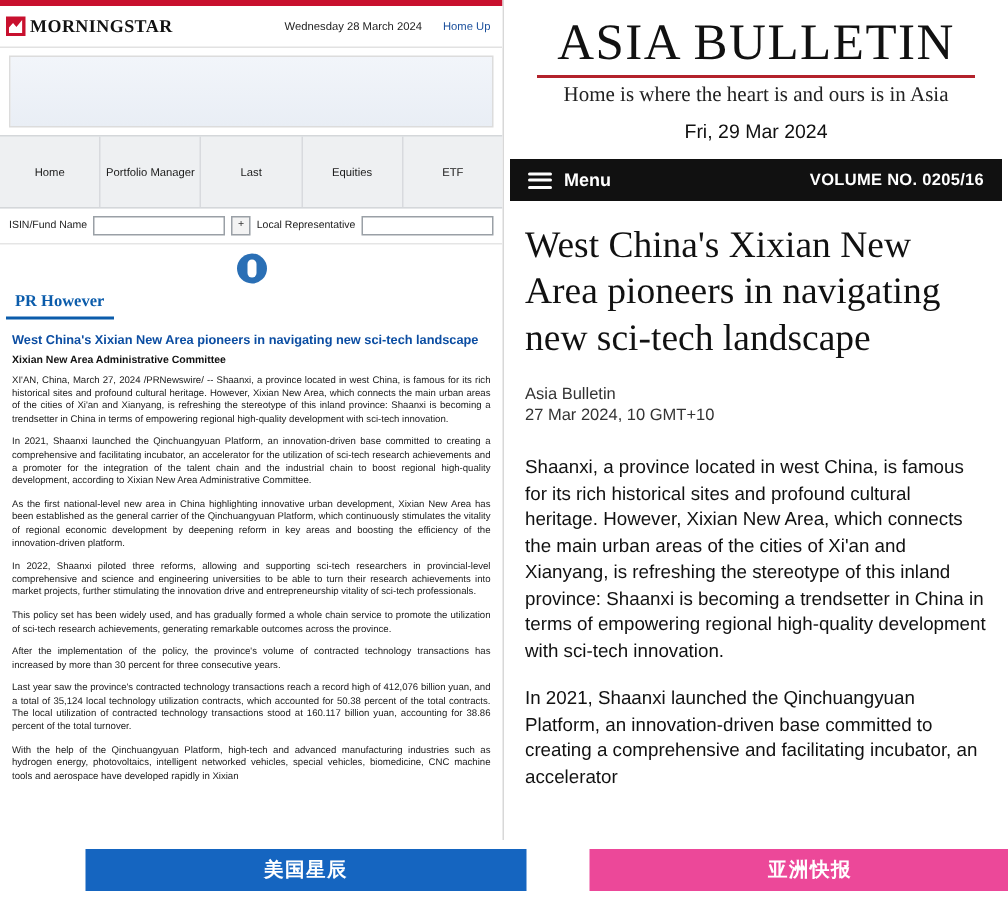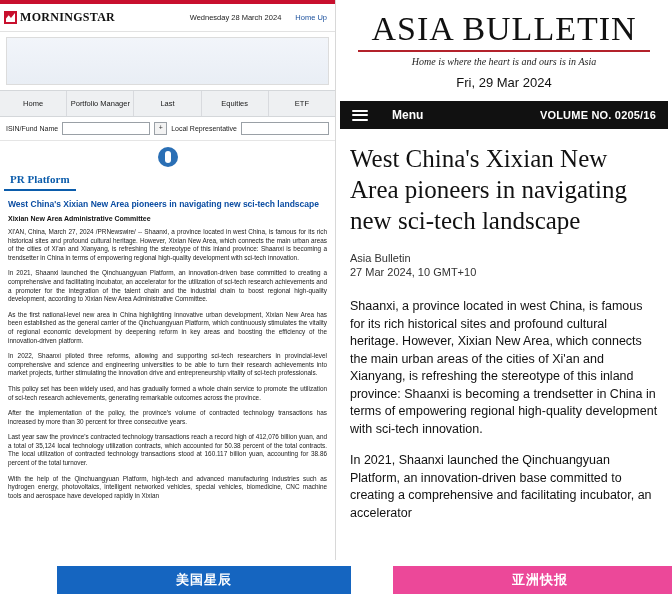--- a/index.html
+++ b/index.html
@@ -94,21 +94,21 @@
   .ms-nav {
     display: flex;
     background: #eef0f2;
     border-top: 1px solid #d4d7da;
     border-bottom: 1px solid #d4d7da;
     font-size: 7.5px;
   }
   .ms-nav-item {
     flex: 1;
     text-align: center;
-    padding: 8px 0;
+    padding: 19px 0;
     color: #1a1a1a;
     border-right: 1px solid #d8dade;
   }
   .ms-nav-item:last-child { border-right: none; }
 
   .ms-search-row {
     display: flex;
     align-items: center;
     gap: 4px;
     padding: 5px 6px;
@@ -201,22 +201,21 @@
     line-height: 38px;
     font-weight: normal;
   }
   .ab-rule {
     height: 2px;
     background: #b3222b;
     margin: 2px 12px 4px 12px;
   }
   .ab-tagline {
     font-family: "Liberation Serif", serif;
-    font-style: italic;
-    font-size: 10px;
+    font-size: 14px;
     color: #222;
     margin-bottom: 8px;
   }
   .ab-date {
     font-family: "Liberation Sans", sans-serif;
     font-size: 13px;
     color: #111;
     padding-bottom: 9px;
   }
   .ab-navbar {
@@ -224,21 +223,21 @@
     color: #fff;
     display: flex;
     align-items: center;
     justify-content: space-between;
     padding: 7px 12px;
     margin: 0 4px;
   }
   .ab-menu {
     display: flex;
     align-items: center;
-    gap: 24px;
+    gap: 8px;
     font-size: 12px;
     font-weight: bold;
   }
   .hamburger {
     display: inline-flex;
     flex-direction: column;
     justify-content: space-between;
     width: 16px;
     height: 11px;
   }
@@ -350,21 +349,21 @@
       <span class="ms-plus">+</span>
       <span class="ms-label">Local Representative</span>
       <span class="ms-field small"></span>
     </div>
 
     <div class="ms-sub-logo">
       <span class="ms-sub-mark"></span>
     </div>
 
     <div>
-      <span class="pr-logo">PR Platform</span>
+      <span class="pr-logo">PR However</span>
     </div>
 
     <div class="ms-article">
       <div class="ms-headline">West China's Xixian New Area pioneers in navigating new sci-tech landscape</div>
       <div class="ms-source">Xixian New Area Administrative Committee</div>
       <div class="ms-body">
         <p>XI'AN, China, March 27, 2024 /PRNewswire/ -- Shaanxi, a province located in west China, is famous for its rich historical sites and profound cultural heritage. However, Xixian New Area, which connects the main urban areas of the cities of Xi'an and Xianyang, is refreshing the stereotype of this inland province: Shaanxi is becoming a trendsetter in China in terms of empowering regional high-quality development with sci-tech innovation.</p>
         <p>In 2021, Shaanxi launched the Qinchuangyuan Platform, an innovation-driven base committed to creating a comprehensive and facilitating incubator, an accelerator for the utilization of sci-tech research achievements and a promoter for the integration of the talent chain and the industrial chain to boost regional high-quality development, according to Xixian New Area Administrative Committee.</p>
         <p>As the first national-level new area in China highlighting innovative urban development, Xixian New Area has been established as the general carrier of the Qinchuangyuan Platform, which continuously stimulates the vitality of regional economic development by deepening reform in key areas and boosting the efficiency of the innovation-driven platform.</p>
         <p>In 2022, Shaanxi piloted three reforms, allowing and supporting sci-tech researchers in provincial-level comprehensive and science and engineering universities to be able to turn their research achievements into market projects, further stimulating the innovation drive and entrepreneurship vitality of sci-tech professionals.</p>

